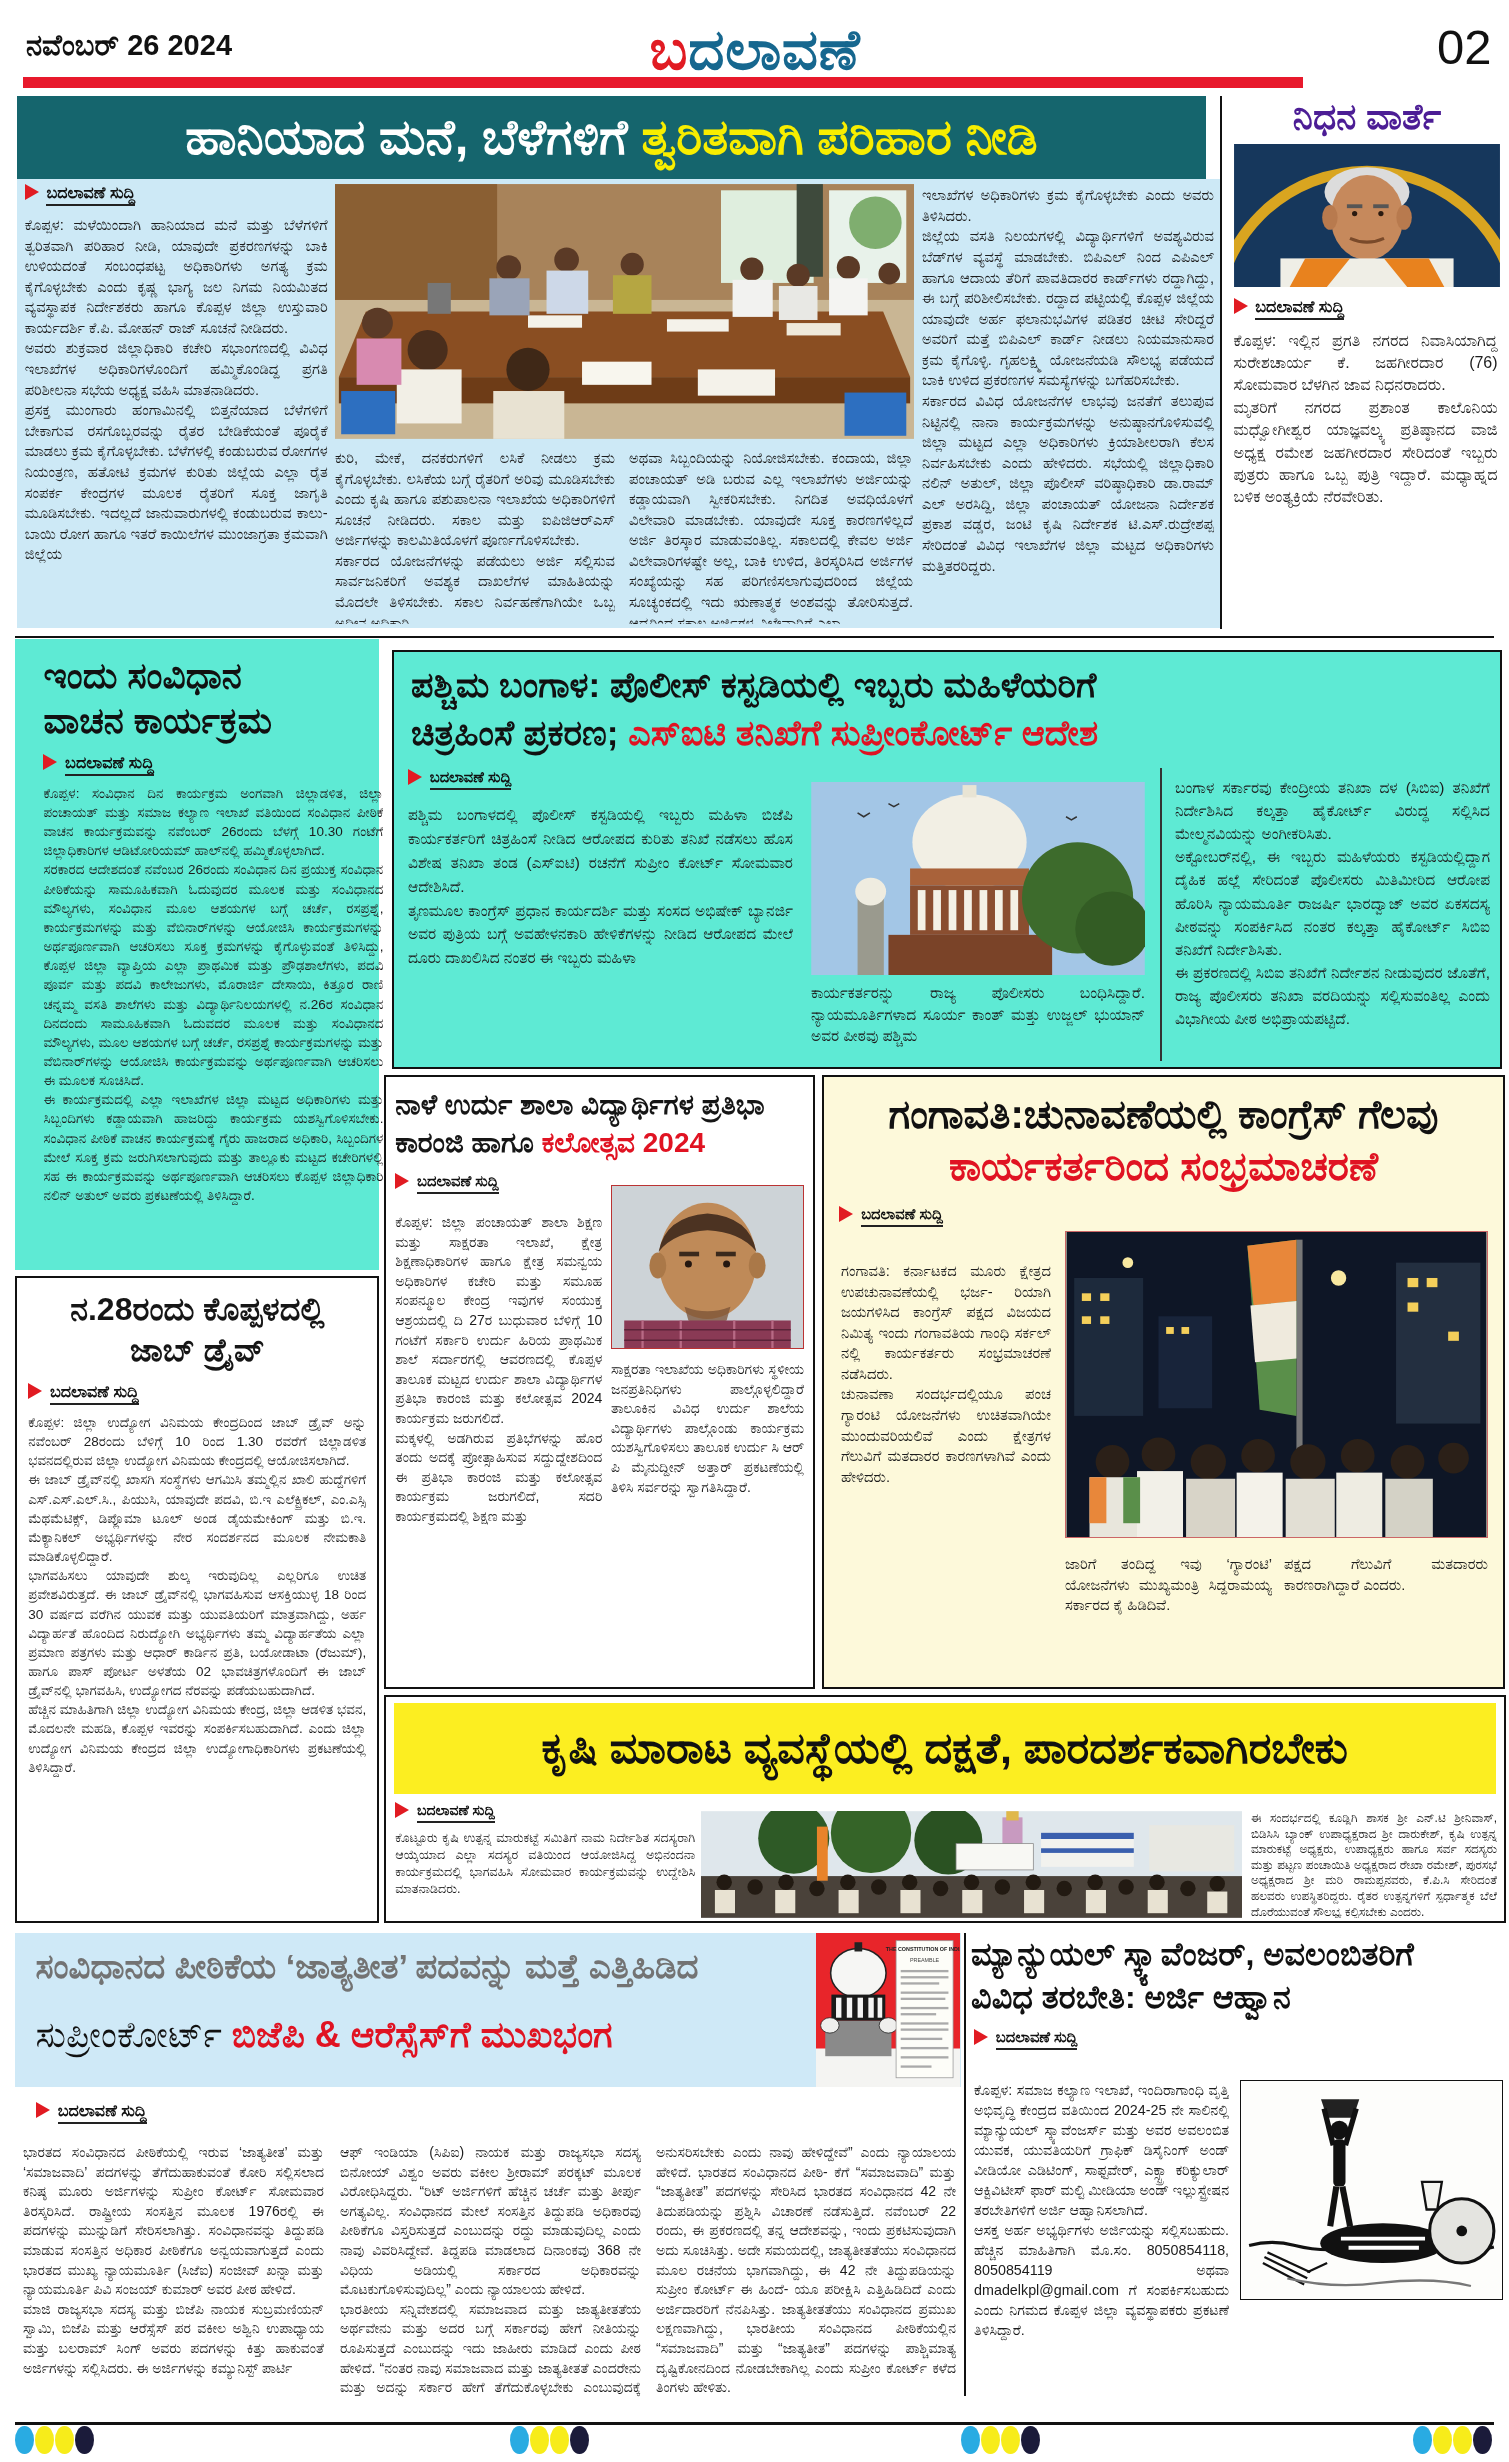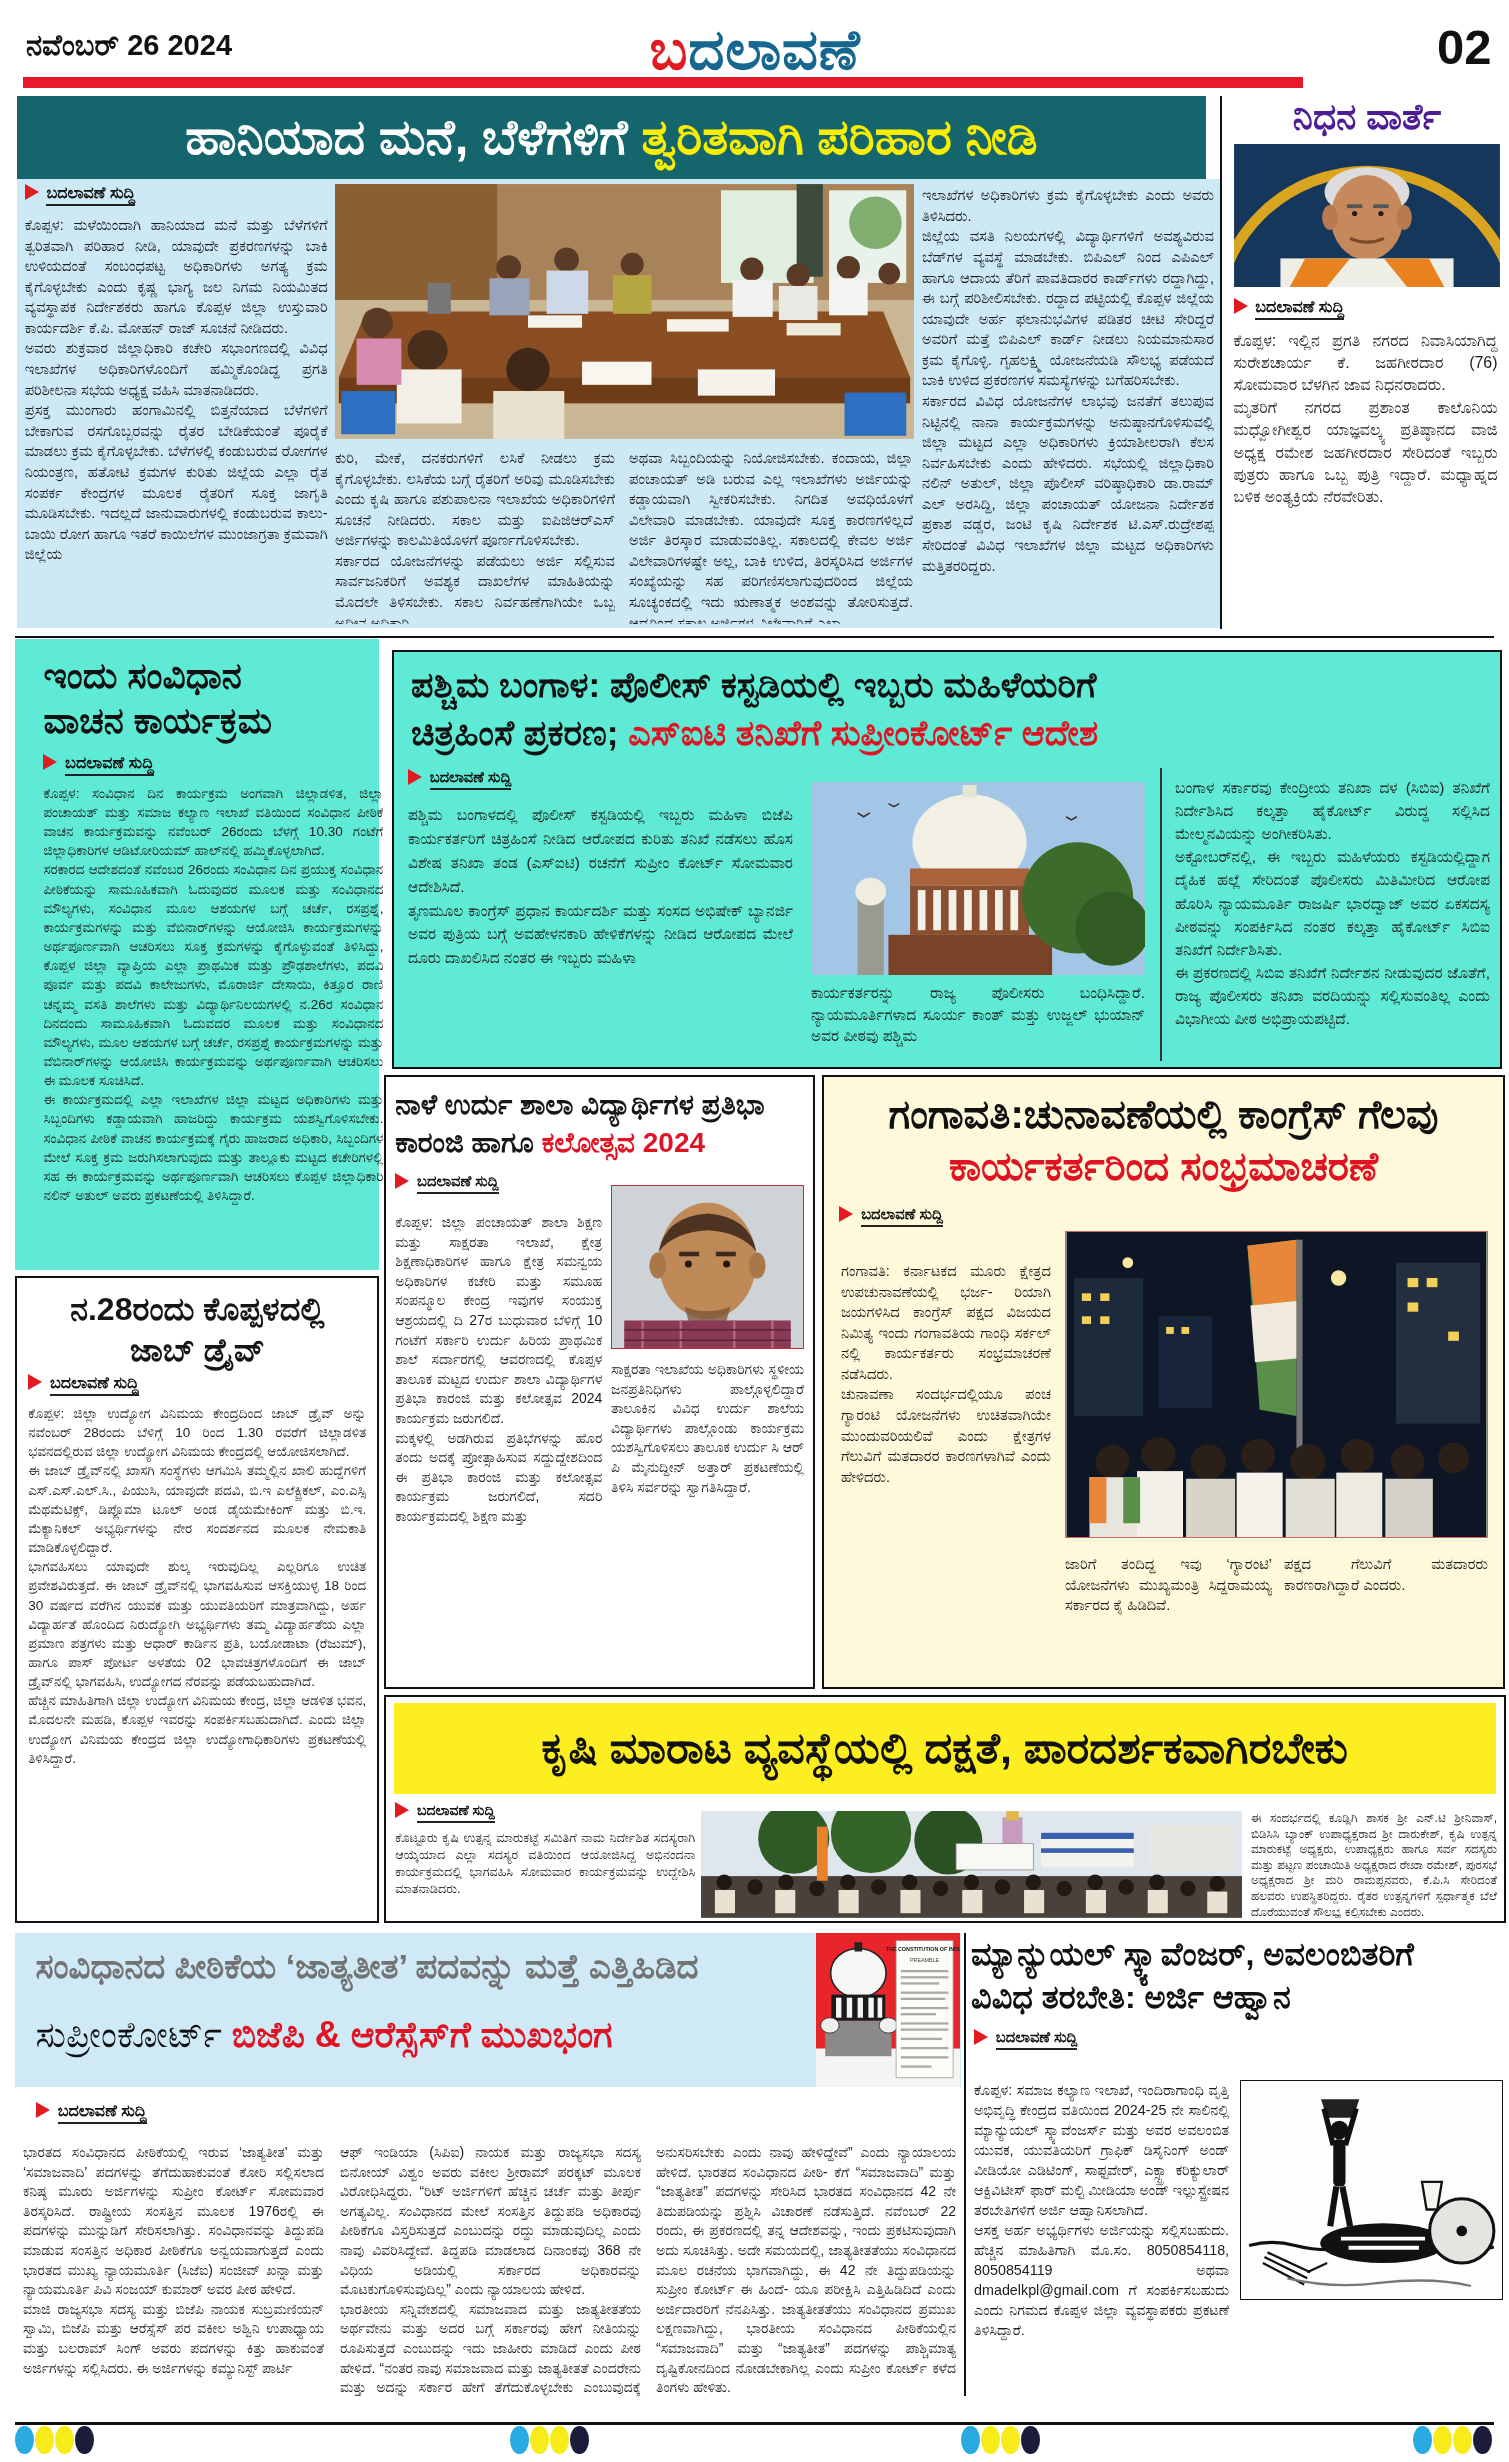--- a/index.html
+++ b/index.html
@@ -11,35 +11,35 @@
   .byline .tri{width:0;height:0;border-left:14.7px solid #e11b22;border-top:8.5px solid transparent;border-bottom:8.5px solid transparent}
   .byline .lbl{border-bottom:2.3px solid #222;padding-bottom:2.3px}
   .hline{position:absolute;background:#111}
   .vline{position:absolute;background:#111}
   .photo{display:block}
   
   .hdr-date{position:absolute;left:26px;top:29px;font-size:29px;font-weight:bold;color:#111}
   .hdr-title{position:absolute;left:0;right:0;top:17px;text-align:center;font-size:56px;font-weight:bold;letter-spacing:0.8px}
   .hdr-title .first{color:#e11b22}
   .hdr-title .rest{color:#16678f}
-  .hdr-page{position:absolute;right:18.5px;top:18.5px;font-size:49px;font-weight:bold;color:#111}
+  .hdr-page{position:absolute;right:18.5px;top:18.5px;font-size:49px;font-weight:normal;color:#111}
   .redbar{position:absolute;left:23px;top:77px;width:1280px;height:10.8px;background:#e8192c}
   
   .banner{position:absolute;left:17px;top:96px;width:1189px;height:83px;background:#15656d;display:flex;align-items:center;justify-content:center;font-size:49px;font-weight:bold;gap:14px}
   .banner .w{color:#fff}.banner .y{color:#f8ee00}
   .mainpanel{position:absolute;left:17px;top:179px;width:1203px;height:449px;background:#cde9f6}
   .sc-box{position:absolute;left:392px;top:650px;width:1110px;height:419px;background:#5eead4;border:2.3px solid #111}
   .sc-h{padding:9.3px 17px 0 17px;font-weight:bold;line-height:1.35}
   .sc-h .l1{font-size:35px;color:#111}
   .sc-h .l2b{font-size:35px;color:#111}
   .sc-h .l2r{font-size:35px;color:#e01322}
   .cyanbox{position:absolute;left:15.4px;top:639px;width:364px;height:631px;background:#5eead4;padding:14px 28px}
   .cyanbox h2{font-size:36px;line-height:1.25;color:#111;margin-bottom:10.8px;font-weight:bold}
   .jobbox{position:absolute;left:15.4px;top:1276px;width:364px;height:647px;background:#fff;border:2.3px solid #111;padding:10.8px 10.8px}
-  .jobbox h2{font-size:32px;line-height:1.3;text-align:center;font-weight:bold;margin-bottom:2px}
+  .jobbox h2{font-size:32px;line-height:1.3;text-align:center;font-weight:bold;margin-bottom:11px}
   .kalbox{position:absolute;left:384px;top:1075px;width:431px;height:614px;background:#fff;border:2.3px solid #111;padding:9.3px 9.3px}
   .kalbox .h{font-weight:bold;font-size:28px;line-height:1.35}
   .kalbox .h .red{color:#e01322}
   .ganbox{position:absolute;left:822px;top:1075px;width:683px;height:614px;background:#fdf9da;border:2.3px solid #111;padding:10.8px 12.4px}
   .ganbox .h1{font-size:40px;font-weight:bold;text-align:center;color:#111;line-height:1.3}
   .ganbox .h2{font-size:40px;font-weight:bold;text-align:center;color:#e01322;line-height:1.3}
   .krishibox{position:absolute;left:384px;top:1695px;width:1122px;height:228px;background:#fff;border:2.3px solid #111}
   .kr-banner{position:absolute;left:7.7px;top:6.2px;width:1102px;height:91px;background:#fcee21;display:flex;align-items:center;justify-content:center;font-size:43px;font-weight:bold;color:#111}
   .secbox{position:absolute;left:15.4px;top:1933px;width:946px;height:154px;background:#cfe9f7}
   .secbox .h1{position:absolute;left:20px;top:14px;font-size:34px;font-weight:bold;color:#737373}

